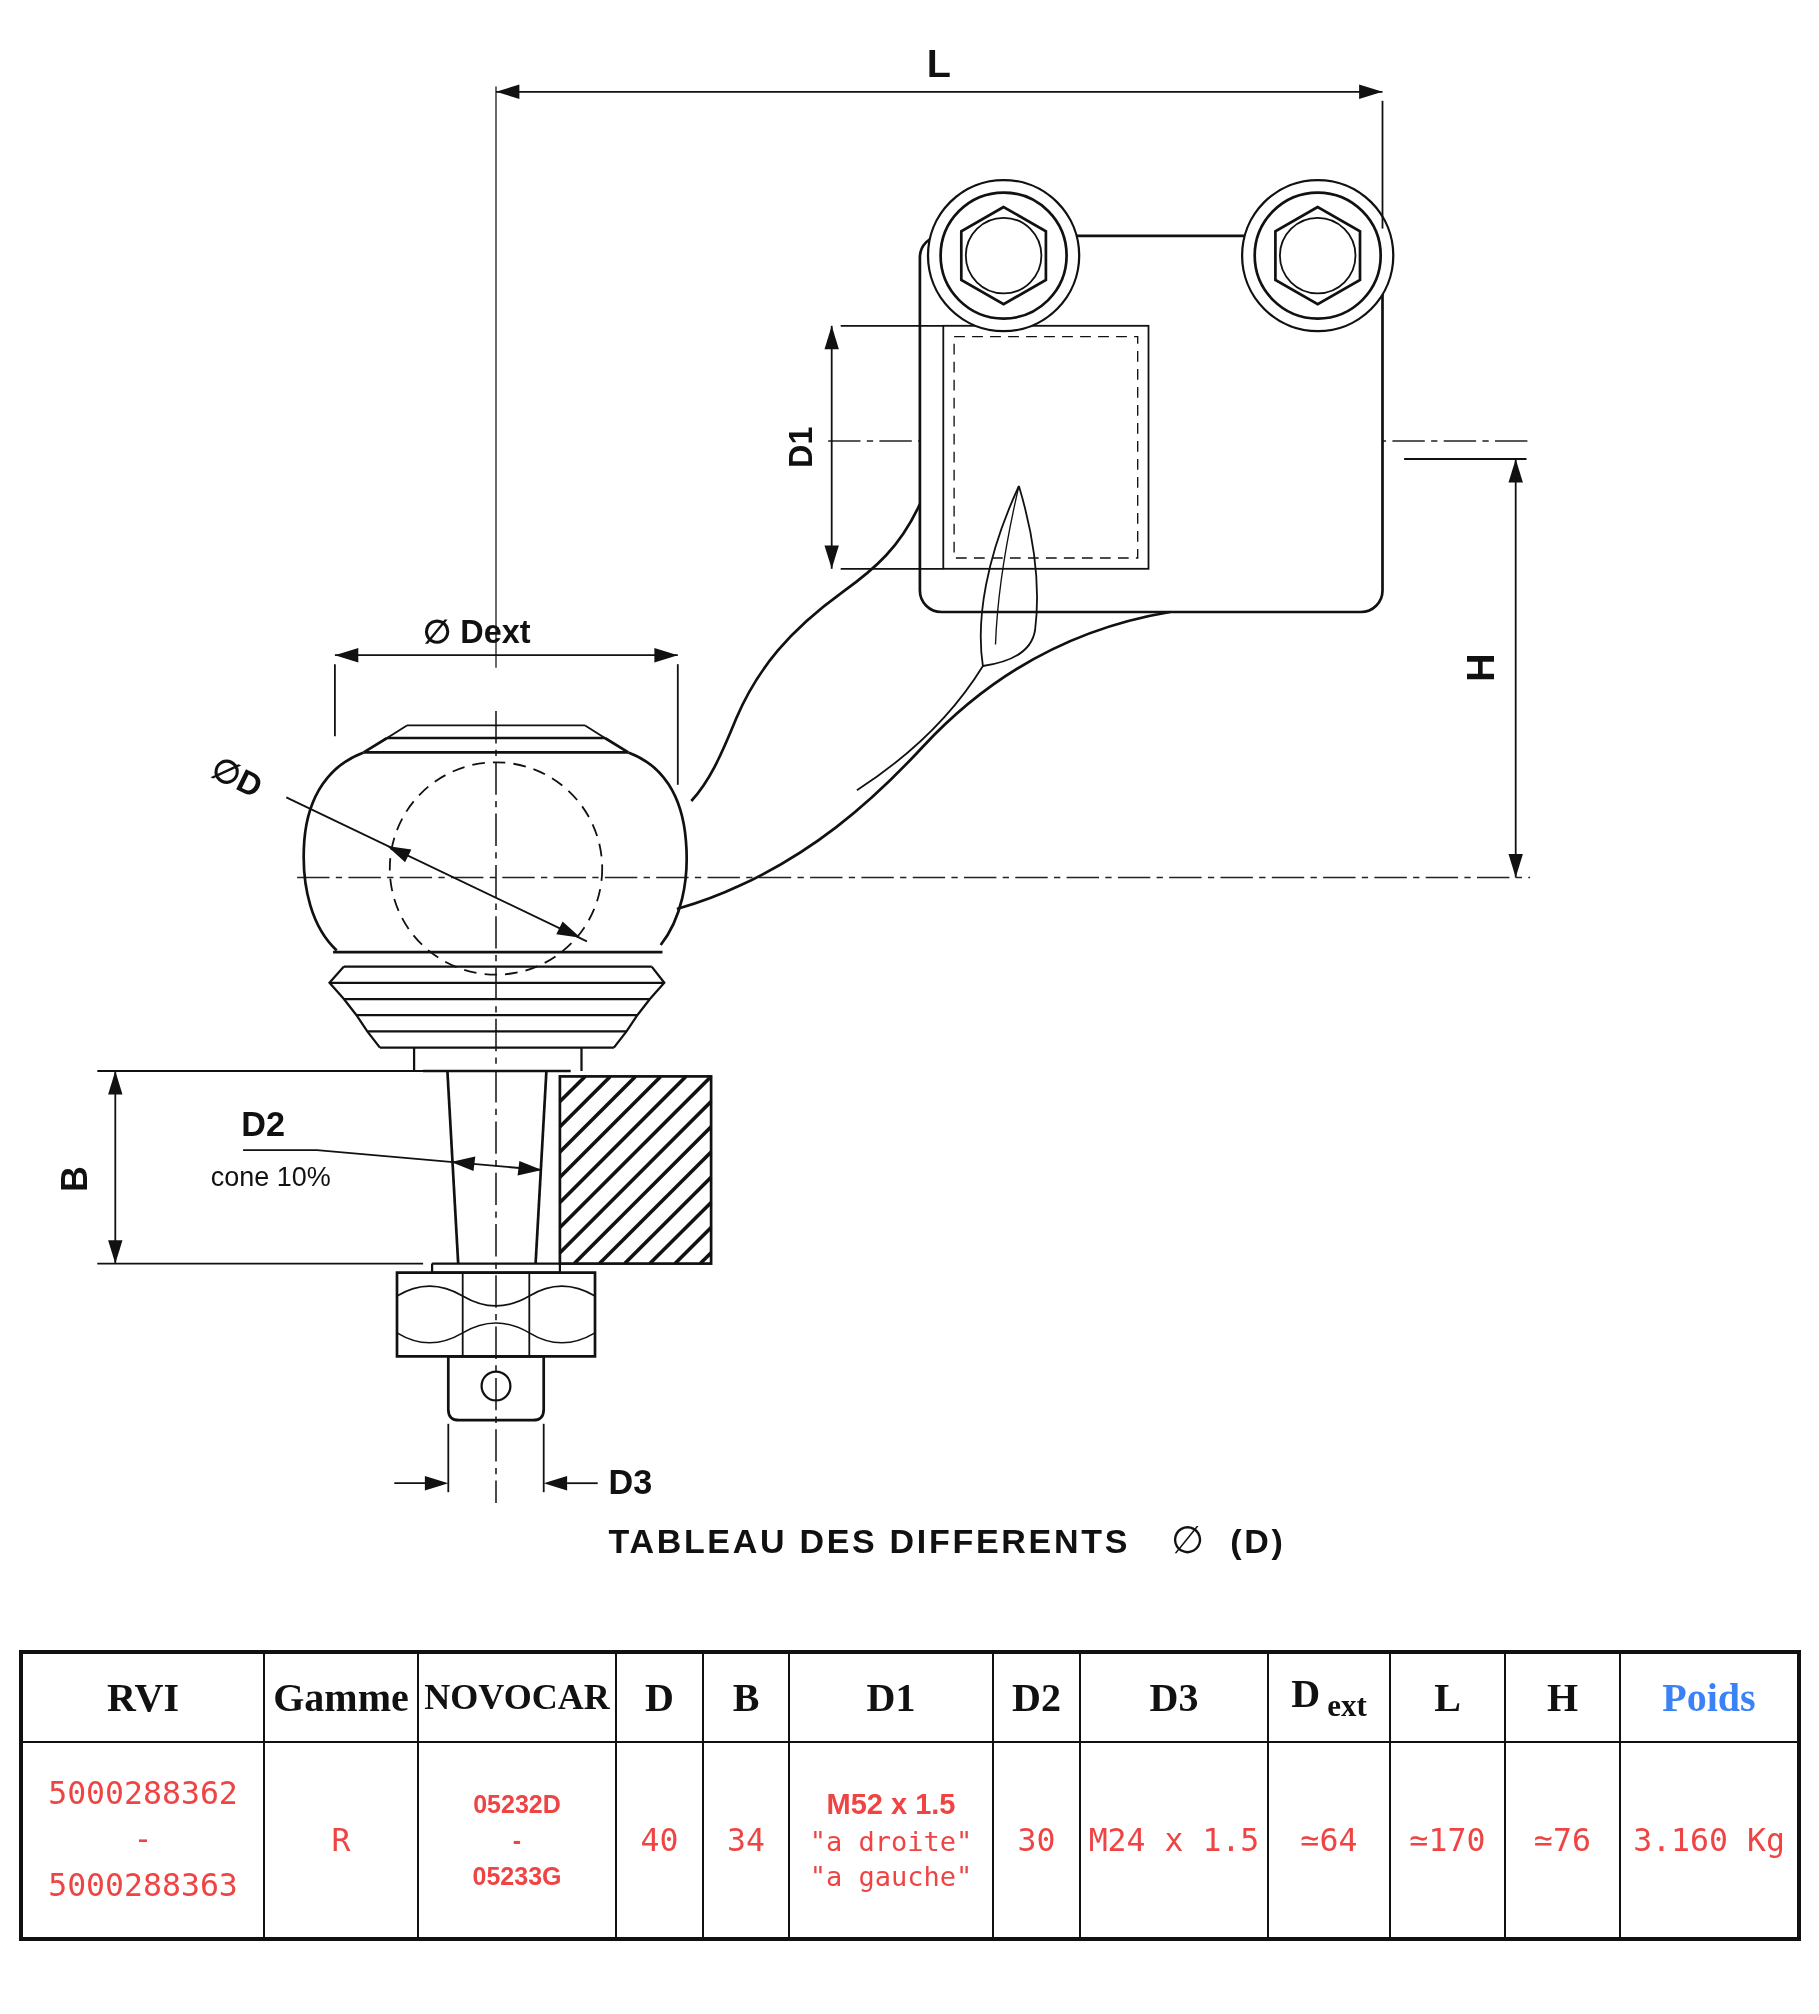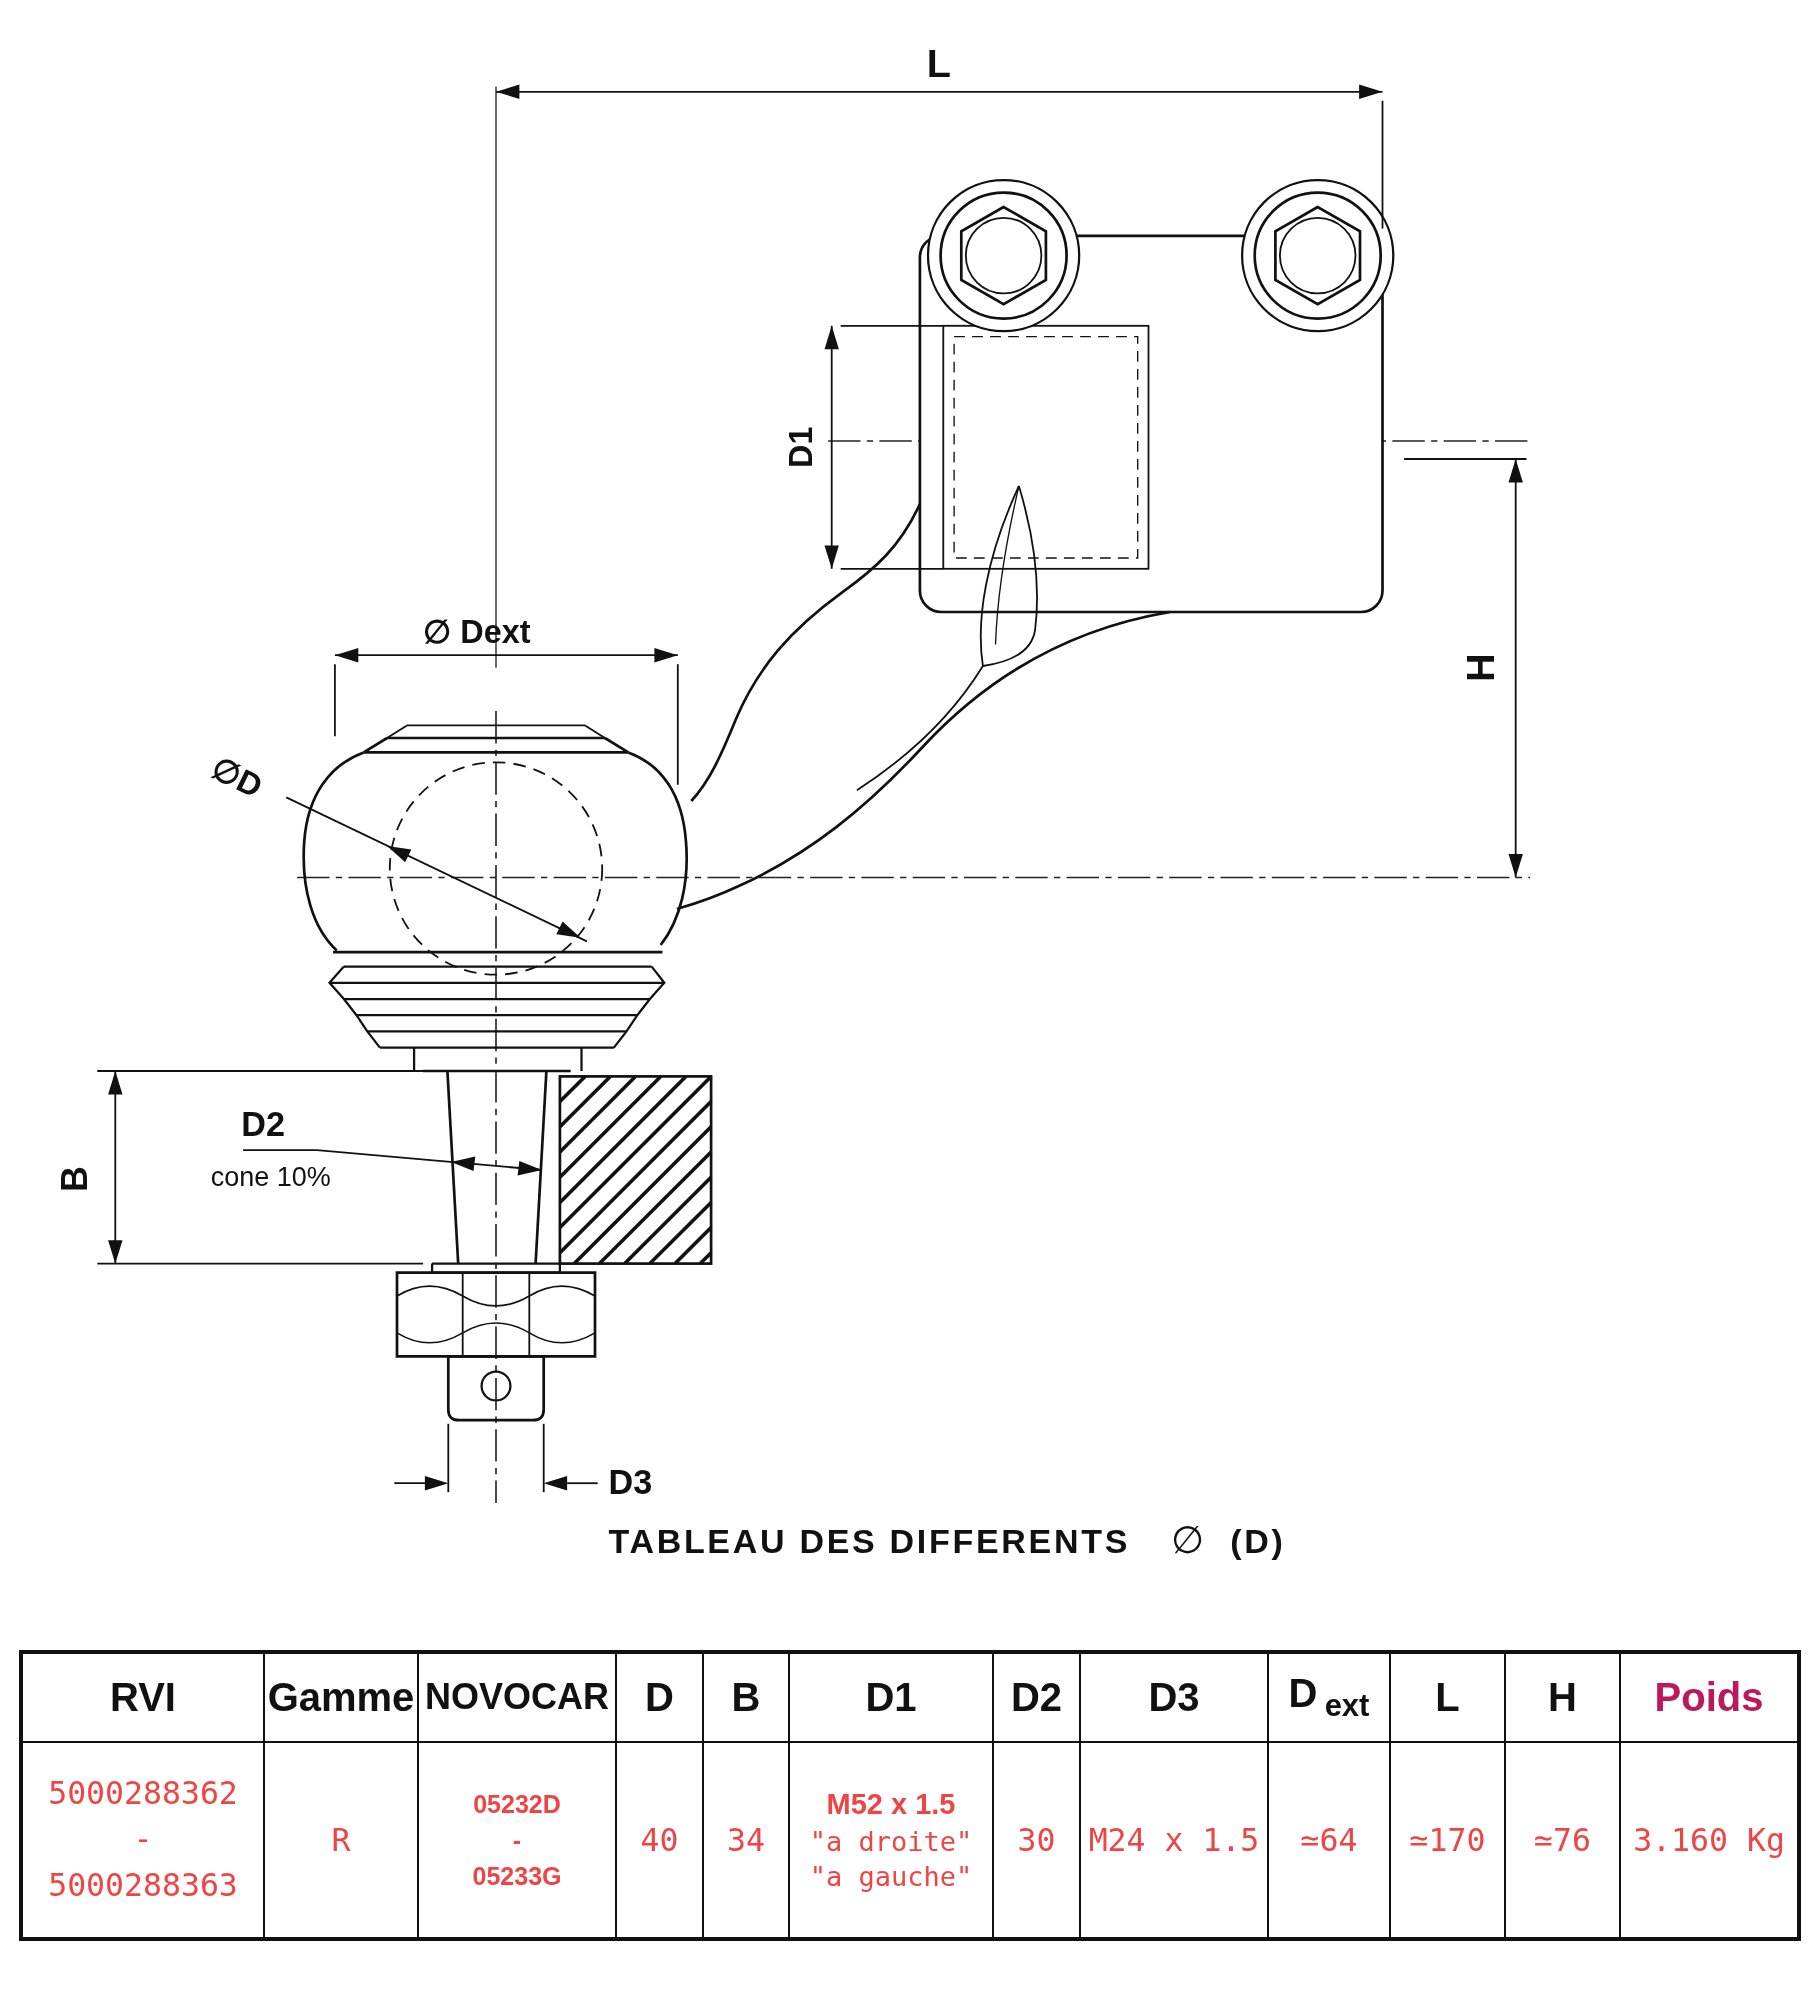--- a/index.html
+++ b/index.html
@@ -7,24 +7,24 @@
         font-family:"Liberation Sans", sans-serif;color:#111;}
   svg text{fill:#111;}
   .caption{position:absolute;top:1518px;left:4px;width:1820px;text-align:center;
            font-weight:bold;font-size:34px;letter-spacing:2.7px;color:#111;margin-left:33px;}
   .caption .sym{margin-left:41px;font-weight:normal;font-size:38px;}
   .caption .suf{margin-left:23.4px;}
   table.spec{position:absolute;left:19px;top:1650px;width:1779px;border-collapse:collapse;
              table-layout:fixed;border:4.5px solid #111;background:#fff;}
   table.spec th, table.spec td{border:2.7px solid #111;text-align:center;vertical-align:middle;
              padding:1.8px;overflow:hidden;}
-  table.spec th{height:83px;font-size:40px;font-weight:bold;font-family:Liberation Sans, sans-serif;}
+  table.spec th{height:83px;font-size:40px;font-weight:bold;font-family:Liberation Serif, serif;}
   table.spec td{height:191px;font-family:"DejaVu Sans Mono","DejaVu Sans",monospace;
              font-size:31.5px;font-weight:normal;color:#ef4444;}
-  th.mono-h{font-family:"DejaVu Sans Mono","DejaVu Sans",monospace;font-size:32px;font-weight:normal;color:#be185d;}
+  th.mono-h{font-family:"DejaVu Sans Mono","DejaVu Sans",monospace;font-size:32px;font-weight:normal;color:#3b82f6;}
   th .sub{font-size:31px;vertical-align:sub;margin-left:7.2px;}
   td .line{display:block;line-height:1.45;}
   td.bold-sans .line{font-family:"Liberation Sans",sans-serif;font-weight:bold;font-size:25px;}
   td .thread{display:block;font-family:"Liberation Sans",sans-serif;font-weight:bold;font-size:29px;line-height:1.35;}
   td .note{display:block;font-size:27px;line-height:1.3;}
   td.h-val{font-weight:bold;color:#111;}
 </style>
 </head>
 <body>
 

